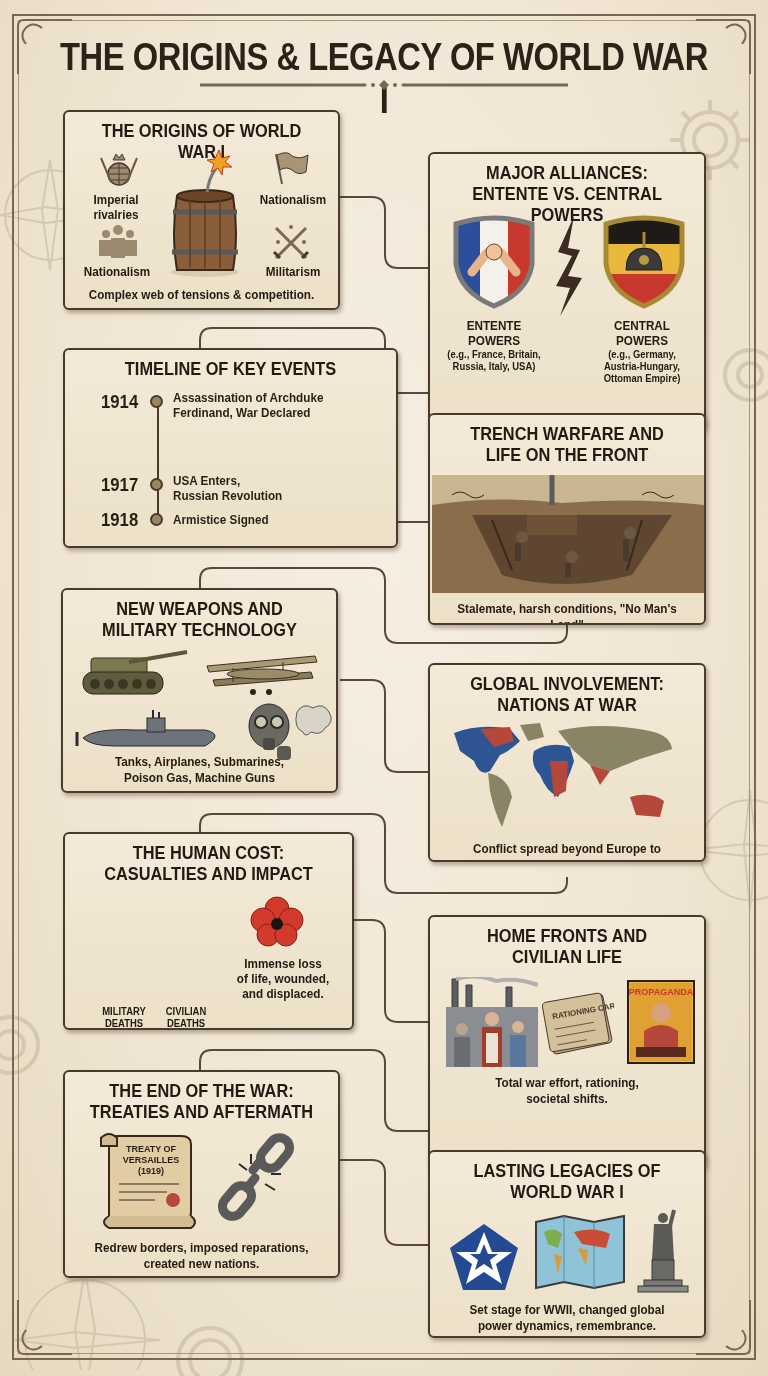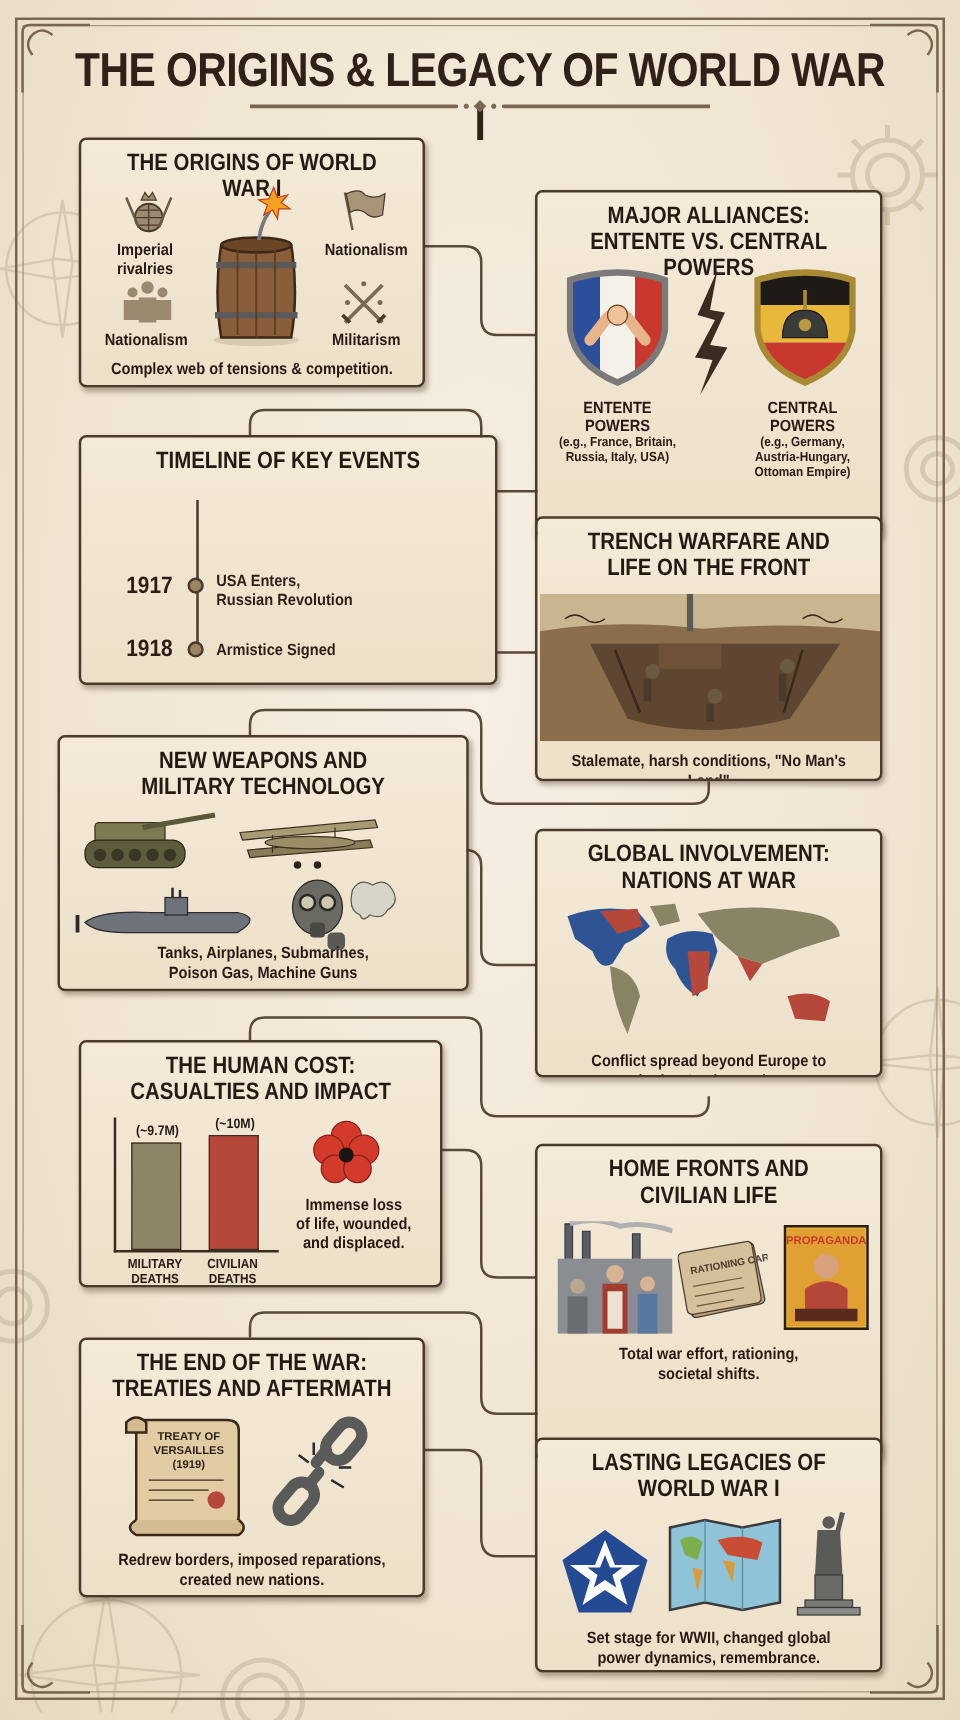--- a/index.html
+++ b/index.html
@@ -192,21 +192,29 @@
       <div>CENTRAL POWERS</div>
       <div style="font-size:10.5px;line-height:12px">(e.g., Germany,</div>
       <div style="font-size:10.5px;line-height:12px">Austria-Hungary,</div>
       <div style="font-size:10.5px;line-height:12px">Ottoman Empire)</div>
     </div>
 </div>
 
 <div class="card" style="left:63px;top:348px;width:335px;height:200px">
   <h2>TIMELINE OF KEY EVENTS</h2>
   <div style="position:absolute;left:92px;top:50px;width:2px;height:120px;background:#4a3a2c"></div>
-  <div class="tl-row" style="top:107px">
+  <div class="tl-row" style="top:40px">
+    <div class="tl-year" style="top:1px">1914</div>
+    <div class="tl-dot" style="top:5px"></div>
+    <div class="tl-text">
+        <div>Assassination of Archduke</div>
+        <div>Ferdinand, War Declared</div>
+      </div>
+  </div>
+  <div class="tl-row" style="top:123px">
     <div class="tl-year" style="top:1px">1917</div>
     <div class="tl-dot" style="top:5px"></div>
     <div class="tl-text">
         <div>USA Enters,</div>
         <div>Russian Revolution</div>
       </div>
   </div>
   <div class="tl-row" style="top:158px">
     <div class="tl-year" style="top:1px">1918</div>
     <div class="tl-dot" style="top:5px"></div>
@@ -227,21 +235,21 @@
       <path d="M120 0 V30" stroke="#5a5a5a" stroke-width="5"></path>
       <path d="M20 20 q8 -6 16 0 q8 6 16 0 M210 20 q8 -6 16 0 q8 6 16 0" stroke="#3a2818" fill="none"></path>
       <circle cx="90" cy="62" r="6" fill="#6a5a44"></circle>
       <circle cx="140" cy="82" r="6" fill="#6a5a44"></circle>
       <circle cx="198" cy="58" r="6" fill="#6a5a44"></circle>
       <path d="M86 68 v18 M136 88 v14 M194 64 v22" stroke="#4a3a2c" stroke-width="6"></path>
     </svg>
   <div class="cap" style="top:186px">Stalemate, harsh conditions, "No Man's Land"</div>
 </div>
 
-<div class="card" style="left:46px;top:588px;width:329px;height:205px">
+<div class="card" style="left:61px;top:588px;width:277px;height:205px">
   <h2><span>NEW WEAPONS AND</span><br><span>MILITARY TECHNOLOGY</span></h2>
   <svg style="position:absolute;left:16px;top:54px" width="110" height="54" viewBox="0 0 110 54">
       <rect x="12" y="14" width="56" height="16" rx="3" fill="#7d7a52" stroke="#3a3020"></rect>
       <path d="M50 18 L108 8" stroke="#5a5838" stroke-width="4"></path>
       <rect x="4" y="28" width="80" height="22" rx="10" fill="#5e5c3c" stroke="#2a2418"></rect>
       <g fill="#3a3624">
         <circle cx="16" cy="40" r="5"></circle>
         <circle cx="30" cy="40" r="5"></circle>
         <circle cx="44" cy="40" r="5"></circle>
         <circle cx="58" cy="40" r="5"></circle>
@@ -290,26 +298,20 @@
       <path d="M180 76 Q200 70 214 80 L210 96 L186 94Z" fill="#b5483a"></path>
     </svg>
   <div class="cap" style="top:176px">
       <div>Conflict spread beyond Europe to</div>
       <div>colonies &amp; other nations.</div>
     </div>
 </div>
 
 <div class="card" style="left:63px;top:832px;width:291px;height:198px">
   <h2><span>THE HUMAN COST:</span><br><span>CASUALTIES AND IMPACT</span></h2>
-  <div style="position:absolute;left:26px;top:60px;width:132px;height:108px;border-left:2px solid #3a2c20;border-bottom:2px solid #3a2c20">
-    <div style="position:absolute;left:12px;bottom:0;width:40px;height:86px;background:#8c8466;border:1.5px solid #3a2c20"></div>
-    <div style="position:absolute;left:74px;bottom:0;width:40px;height:92px;background:#b5483a;border:1.5px solid #3a2c20"></div>
-    <div class="lbl" style="left:6px;top:4px;width:54px;font-size:11px">(~9.7M)</div>
-    <div class="lbl" style="left:68px;top:-2px;width:54px;font-size:11px">(~10M)</div>
-  </div>
   <div class="lbl" style="left:26px;top:171px;width:66px;font-size:10.5px;line-height:12px"><span>MILITARY DEATHS</span></div>
   <div class="lbl" style="left:88px;top:171px;width:66px;font-size:10.5px;line-height:12px"><span>CIVILIAN DEATHS</span></div>
   <svg style="position:absolute;left:184px;top:62px" width="56" height="52" viewBox="0 0 56 52">
       <g fill="#d23a2c" stroke="#8a1e18">
         <circle cx="28" cy="13" r="12"></circle>
         <circle cx="14" cy="24" r="12"></circle>
         <circle cx="42" cy="24" r="12"></circle>
         <circle cx="19" cy="39" r="11"></circle>
         <circle cx="37" cy="39" r="11"></circle>
       </g>

